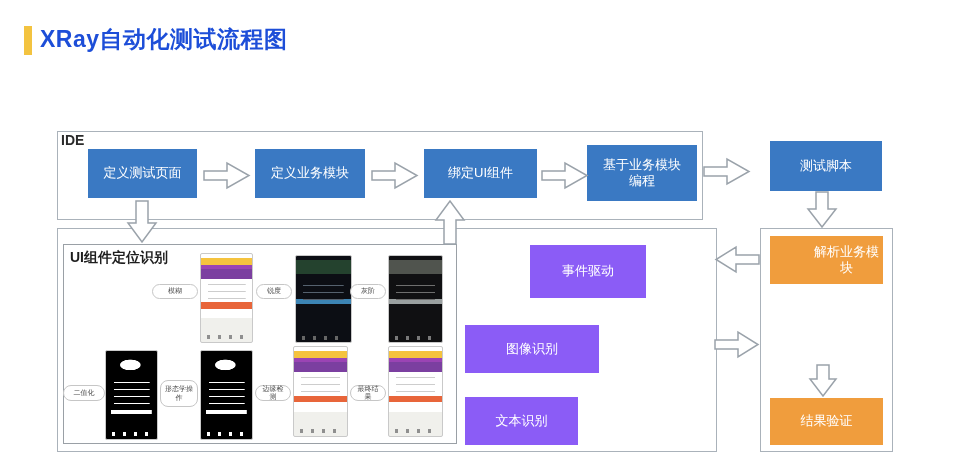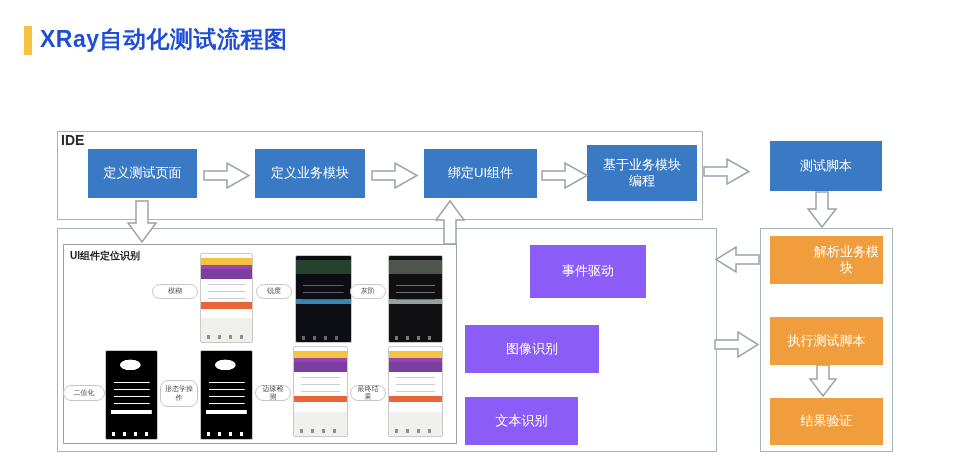--- a/index.html
+++ b/index.html
@@ -79,21 +79,21 @@
   <div class="title">XRay自动化测试流程图</div>
 
   <div class="frame" style="left:57px;top:131px;width:646px;height:89px;"></div>
   <div class="frame-label" style="left:61px;top:132px;font-size:14px;">IDE</div>
 
   <div class="frame" style="left:57px;top:228px;width:660px;height:224px;"></div>
 
   <div class="frame" style="left:760px;top:228px;width:133px;height:224px;"></div>
 
   <div class="frame" style="left:63px;top:244px;width:394px;height:200px;border-color:#9aa0a6;"></div>
-  <div class="frame-label" style="left:70px;top:249px;font-size:10px;color:#1e1e1e;">UI组件定位识别</div>
+  <div class="frame-label" style="left:70px;top:249px;font-size:14px;color:#1e1e1e;">UI组件定位识别</div>
 
   <div class="box blue" style="left:88px;top:149px;width:109px;height:49px;">定义测试页面</div>
   <div class="box blue" style="left:255px;top:149px;width:110px;height:49px;">定义业务模块</div>
   <div class="box blue" style="left:424px;top:149px;width:113px;height:49px;">绑定UI组件</div>
   <div class="box blue" style="left:587px;top:145px;width:110px;height:56px;">
     <span style="display:inline-block;width:84px;">基于业务模块编程</span>
   </div>
   <div class="box blue" style="left:770px;top:141px;width:112px;height:50px;">测试脚本</div>
 
   <svg class="arr" style="left:203px;top:160px;" width="48" height="31" viewBox="0 0 48 31">
@@ -127,21 +127,20 @@
     </svg>
   <svg class="arr" style="left:808px;top:364px;" width="30" height="34" viewBox="0 0 30 34">
       <polygon points="9,1 21,1 21,15 28,15 15,32 2,15 9,15"></polygon>
     </svg>
 
   <div class="box teal" style="left:530px;top:245px;width:116px;height:53px;">事件驱动</div>
   <div class="box teal" style="left:465px;top:325px;width:134px;height:48px;">图像识别</div>
   <div class="box teal" style="left:465px;top:397px;width:113px;height:48px;">文本识别</div>
 
   <div class="box orange" style="left:770px;top:236px;width:113px;height:48px;padding-left:40px;">解析业务模块</div>
-  <div class="box orange" style="left:770px;top:317px;width:113px;height:48px;">执行测试脚本</div>
   <div class="box orange" style="left:770px;top:398px;width:113px;height:47px;">结果验证</div>
 
   <div class="phone ph-color" style="left:200px;top:253px;width:53px;height:90px;"></div>
   <div class="phone ph-dark" style="left:295px;top:255px;width:57px;height:88px;"></div>
   <div class="phone ph-gray" style="left:388px;top:255px;width:55px;height:88px;"></div>
 
   <div class="phone ph-bw" style="left:105px;top:350px;width:53px;height:90px;"></div>
   <div class="phone ph-bw" style="left:200px;top:350px;width:53px;height:90px;"></div>
   <div class="phone ph-color" style="left:293px;top:346px;width:55px;height:91px;"></div>
   <div class="phone ph-color" style="left:388px;top:346px;width:55px;height:91px;"></div>

